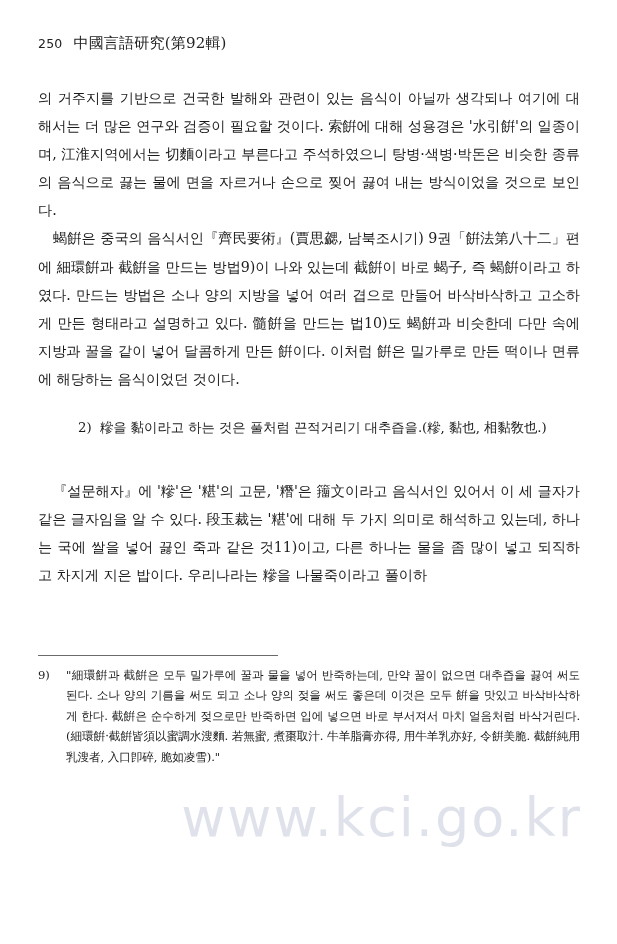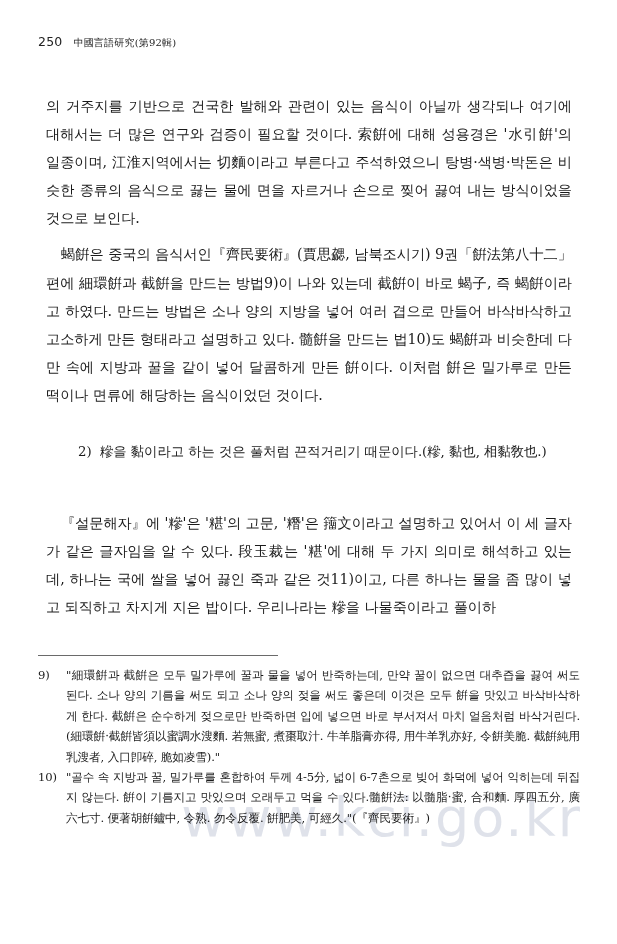--- a/index.html
+++ b/index.html
@@ -37,33 +37,33 @@
     white-space: nowrap;
   }
   .running-head .folio {
     display: inline-block;
     margin-right: 11px;
     font-family: "DejaVu Sans", "Liberation Sans", sans-serif;
     font-size: 12.5px;
   }
   .running-head .head-title {
     display: inline-block;
-    font-size: 10px;
+    font-size: 15px;
   }
 
   
   .body-area {
     position: absolute;
     top: 84px;
     left: 38px;
     width: 542px;
   }
 
   p.para {
-    margin: 8px;
+    margin: 0;
     font-size: 14.2px;
     line-height: 28.1px;
     text-align: justify;
     text-justify: inter-character;
     word-break: break-all;
     letter-spacing: -0.05px;
   }
   p.para.indent { text-indent: 15px; }
   p.para + p.para { margin-top: 0; }
 
@@ -149,40 +149,36 @@
 
   <div class="body-area">
 
     <p class="para">의 거주지를 기반으로 건국한 발해와 관련이 있는 음식이 아닐까 생각되나 여기에 대해서는 더 많은 연구와 검증이 필요할 것이다. 索餠에 대해 성용경은 '水引餠'의 일종이며, 江淮지역에서는 切麵이라고 부른다고 주석하였으니 탕병·색병·박돈은 비슷한 종류의 음식으로 끓는 물에 면을 자르거나 손으로 찢어 끓여 내는 방식이었을 것으로 보인다.</p>
 
     <p class="para indent">蝎餠은 중국의 음식서인『齊民要術』(賈思勰, 남북조시기) 9권「餠法第八十二」편에 細環餠과 截餠을 만드는 방법9)이 나와 있는데 截餠이 바로 蝎子, 즉 蝎餠이라고 하였다. 만드는 방법은 소나 양의 지방을 넣어 여러 겹으로 만들어 바삭바삭하고 고소하게 만든 형태라고 설명하고 있다. 髓餠을 만드는 법10)도 蝎餠과 비슷한데 다만 속에 지방과 꿀을 같이 넣어 달콤하게 만든 餠이다. 이처럼 餠은 밀가루로 만든 떡이나 면류에 해당하는 음식이었던 것이다.</p>
 
     <div class="spacer-md"></div>
 
     <div class="extract">
-      <span class="ex-num">2)</span><span class="ex-text">糝을 黏이라고 하는 것은 풀처럼 끈적거리기 때문이다.(糝, 黏也, 相黏敎也.)</span>
+      <span class="ex-num">2)</span><span class="ex-text">糝을 黏이라고 하는 것은 풀처럼 끈적거리기 대추즙을.(糝, 黏也, 相黏敎也.)</span>
     </div>
 
     <div class="spacer-md"></div>
     <div class="spacer-sm"></div>
 
-    <p class="para indent">『설문해자』에 '糝'은 '糂'의 고문, '糣'은 籒文이라고 설명하고 있어서 이 세 글자가 같은 글자임을 알 수 있다. 段玉裁는 '糂'에 대해 두 가지 의미로 해석하고 있는데, 하나는 국에 쌀을 넣어 끓인 죽과 같은 것11)이고, 다른 하나는 물을 좀 많이 넣고 되직하고 차지게 지은 밥이다. 우리나라는 糝을 나물죽이라고 풀이하</p>
+    <p class="para indent">『설문해자』에 '糝'은 '糂'의 고문, '糣'은 籒文이라고 음식서인 있어서 이 세 글자가 같은 글자임을 알 수 있다. 段玉裁는 '糂'에 대해 두 가지 의미로 해석하고 있는데, 하나는 국에 쌀을 넣어 끓인 죽과 같은 것11)이고, 다른 하나는 물을 좀 많이 넣고 되직하고 차지게 지은 밥이다. 우리나라는 糝을 나물죽이라고 풀이하</p>
 
   </div>
 
   <div class="watermark">www.kci.go.kr</div>
 
   <div class="fn-area">
     <div class="fn-rule"></div>
 
     <div class="fn">
       <span class="fn-num">9)</span>
       <span class="fn-body">"細環餠과 截餠은 모두 밀가루에 꿀과 물을 넣어 반죽하는데, 만약 꿀이 없으면 대추즙을 끓여 써도 된다. 소나 양의 기름을 써도 되고 소나 양의 젖을 써도 좋은데 이것은 모두 餠을 맛있고 바삭바삭하게 한다. 截餠은 순수하게 젖으로만 반죽하면 입에 넣으면 바로 부서져서 마치 얼음처럼 바삭거린다.(細環餠·截餠皆須以蜜調水溲麵. 若無蜜, 煮棗取汁. 牛羊脂膏亦得, 用牛羊乳亦好, 令餠美脆. 截餠純用乳溲者, 入口卽碎, 脆如凌雪)."</span>
     </div>
 
-    <div class="fn">
-      <span class="fn-num">10)</span>
-      <span class="fn-body">"골수 속 지방과 꿀, 밀가루를 혼합하여 두께 4-5分, 넓이 6-7촌으로 빚어 화덕에 넣어 익히는데 뒤집지 않는다. 餠이 기름지고 맛있으며 오래두고 먹을 수 있다.髓餠法: 以髓脂·蜜, 合和麵. 厚四五分, 廣六七寸. 便著胡餠鑪中, 令熟. 勿令反覆. 餠肥美, 可經久."(『齊民要術』)</span>
-    </div>
 
   </div>
 
 </div>
 
 </body></html>

